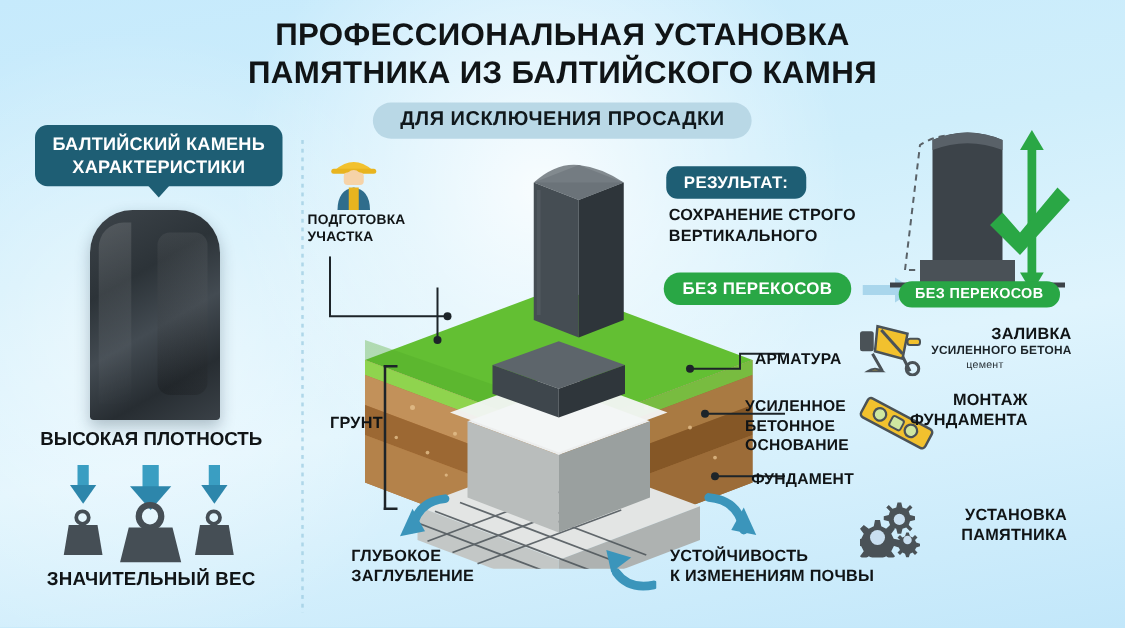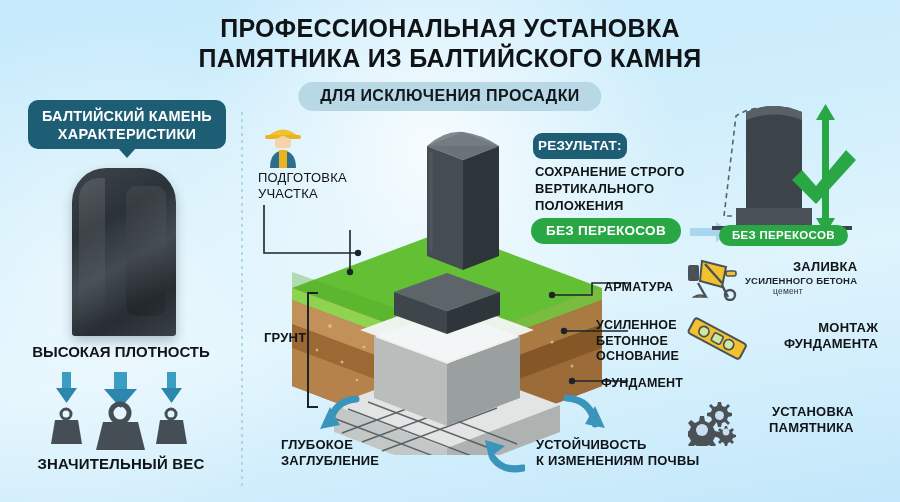--- a/index.html
+++ b/index.html
@@ -64,36 +64,36 @@
   .cap-left2{
     left:0;top:455px;width:242px;text-align:center;
     font-size:15px;font-weight:bold;color:#101416;letter-spacing:.2px;
   }
   .weights{left:40px;top:372px;width:165px;height:78px;}
   .cap-dens{left:0;top:343px;width:242px;text-align:center;
     font-size:15px;font-weight:bold;color:#101416;}
   
   .worker{left:262px;top:122px;width:42px;height:46px;}
   .lbl-prep{
-    left:258px;top:170px;font-size:13px;font-weight:normal;color:#101416;
+    left:246px;top:170px;font-size:11px;font-weight:bold;color:#101416;
     line-height:1.25;letter-spacing:.2px;
   }
   .leader-prep{left:262px;top:205px;width:100px;height:52px;}
   
   .ground{left:282px;top:230px;width:330px;height:225px;}
   .grunt{
     left:264px;top:330px;font-size:13px;font-weight:bold;color:#101416;
     letter-spacing:.2px;
   }
   .grunt-bracket{left:307px;top:292px;width:9px;height:112px;
     border-left:2px solid #1d2429;border-top:2px solid #1d2429;border-bottom:2px solid #1d2429;}
   
   .resbadge{
     left:533px;top:133px;background:#1e5e74;border-radius:9px;color:#fff;
-    padding:5px 5px 6px;font-size:13.5px;font-weight:bold;letter-spacing:.3px;
+    padding:5px 14px 6px;font-size:13.5px;font-weight:bold;letter-spacing:.3px;
   }
   .restext{
     left:535px;top:163px;width:190px;font-size:13px;font-weight:bold;
     color:#101416;line-height:1.32;letter-spacing:.2px;
   }
   .greenpill{
     left:531px;top:218px;background:#29a745;border-radius:14px;color:#fff;
     padding:5px 15px 6px;font-size:13.5px;font-weight:bold;letter-spacing:.3px;
   }
   .bluearrow{left:690px;top:220px;width:42px;height:24px;}
@@ -109,21 +109,21 @@
   .cl-arm{left:604px;top:280px;}
   .cl-base{left:596px;top:318px;}
   .cl-found{left:601px;top:376px;}
   .leaders{left:500px;top:255px;width:130px;height:150px;}
   
   .step{position:absolute;}
   .step .st-t{font-size:13px;font-weight:bold;color:#101416;line-height:1.22;letter-spacing:.2px;text-align:right;}
   .step .st-s{font-size:9.5px;font-weight:bold;color:#1b2328;letter-spacing:.2px;}
   .step .st-s2{font-size:8.5px;color:#2a3338;letter-spacing:.2px;margin-left:28px;}
   .s-fill{left:745px;top:259px;}
-  .s-mount{left:784px;top:312px;margin-top:8px;}
+  .s-mount{left:728px;top:312px;}
   .s-install{left:741px;top:404px;margin-left:28px;}
   .ic-mixer{left:686px;top:255px;width:56px;height:46px;}
   .ic-level{left:686px;top:312px;width:62px;height:54px;}
   .ic-gears{left:688px;top:398px;width:52px;height:48px;}
   
   .bc{position:absolute;font-size:13px;font-weight:bold;color:#101416;
       line-height:1.26;letter-spacing:.2px;}
   .bc-deep{left:281px;top:437px;}
   .bc-stab{left:536px;top:437px;}
   .arrow-l{left:318px;top:395px;width:42px;height:42px;}
@@ -295,21 +295,20 @@
     <div>УСИЛЕННОЕ</div>
     <div>БЕТОННОЕ</div>
     <div>ОСНОВАНИЕ</div>
   </div>
   <div class="cl cl-found">ФУНДАМЕНТ</div>
 
   <div class="abs resbadge">РЕЗУЛЬТАТ:</div>
   <div class="abs restext">
     <div>СОХРАНЕНИЕ СТРОГО</div>
     <div>ВЕРТИКАЛЬНОГО</div>
-    <div>ПОЛОЖЕНИЯ</div>
   </div>
   <div class="abs greenpill">БЕЗ ПЕРЕКОСОВ</div>
   <svg class="abs bluearrow" viewBox="0 0 42 24">
     <path d="M0 8 L26 8 L26 2 L42 12 L26 22 L26 16 L0 16 Z" fill="#a9d6ec"></path>
   </svg>
 
   <svg class="abs rpanel" viewBox="0 0 160 140">
 
     <path d="M18 118 L30 18 q22 -14 44 -2 L74 118 Z" fill="none" stroke="#5a6268" stroke-width="1.6" stroke-dasharray="5 4"></path>
 

